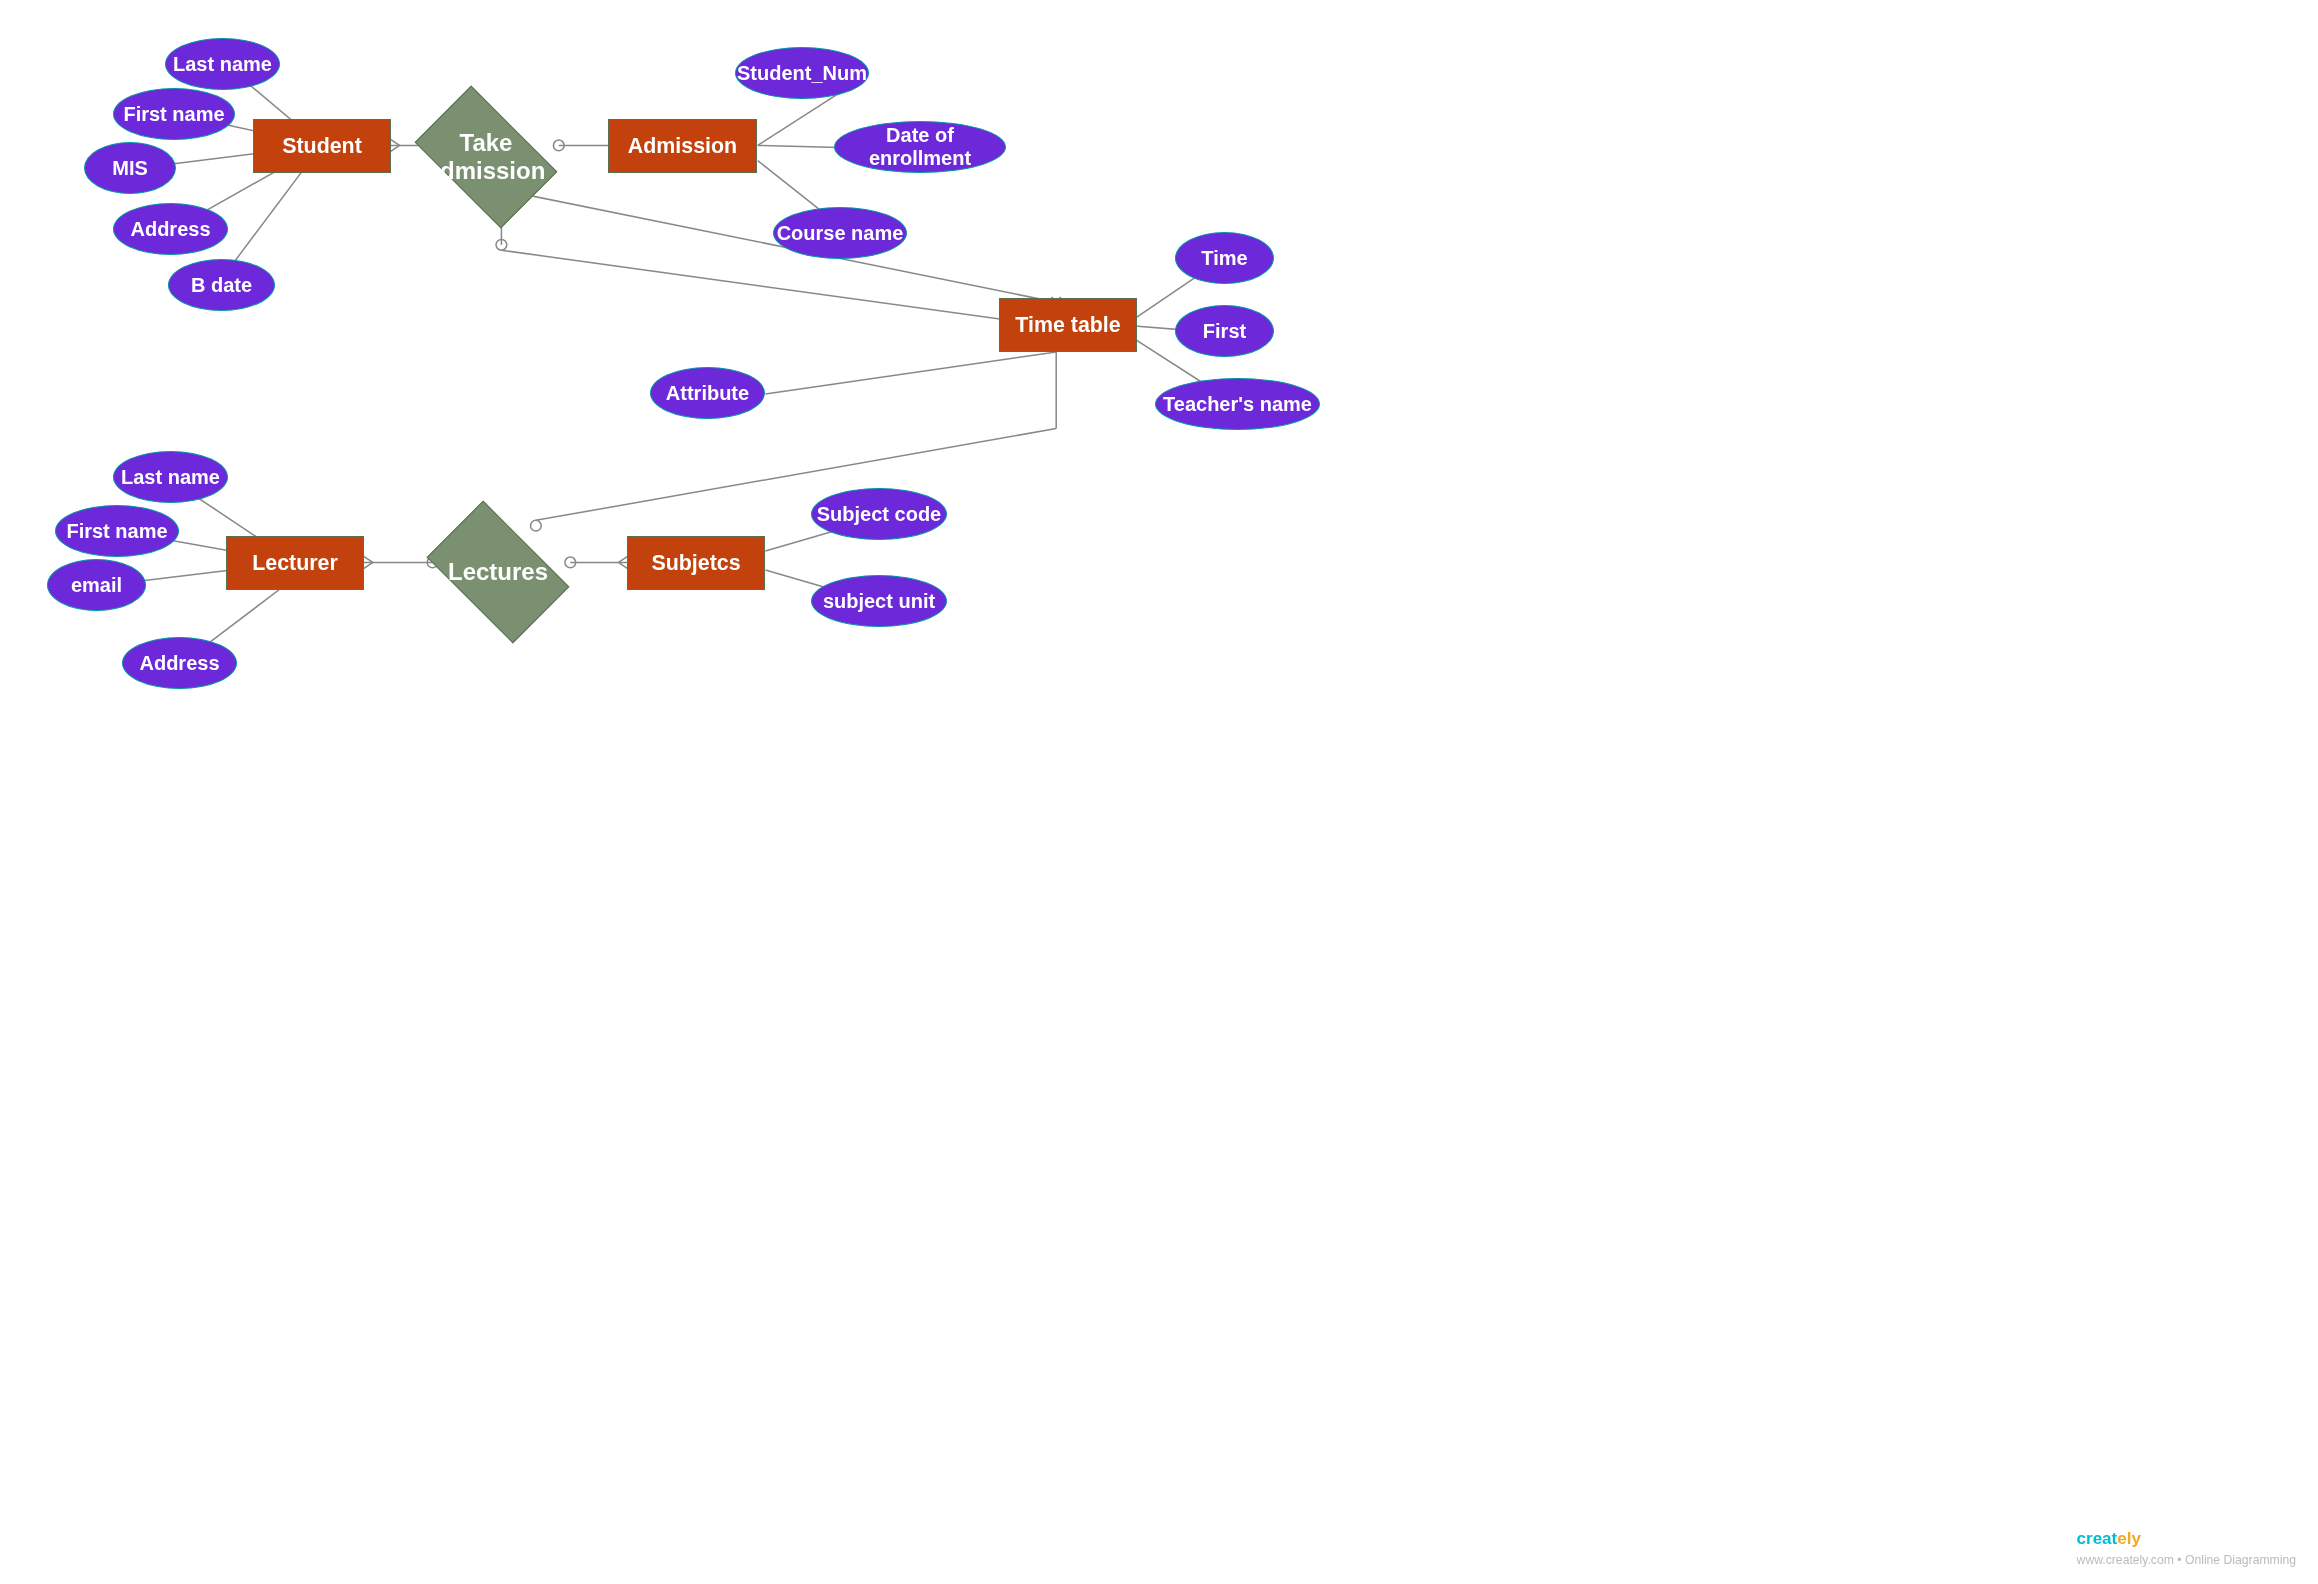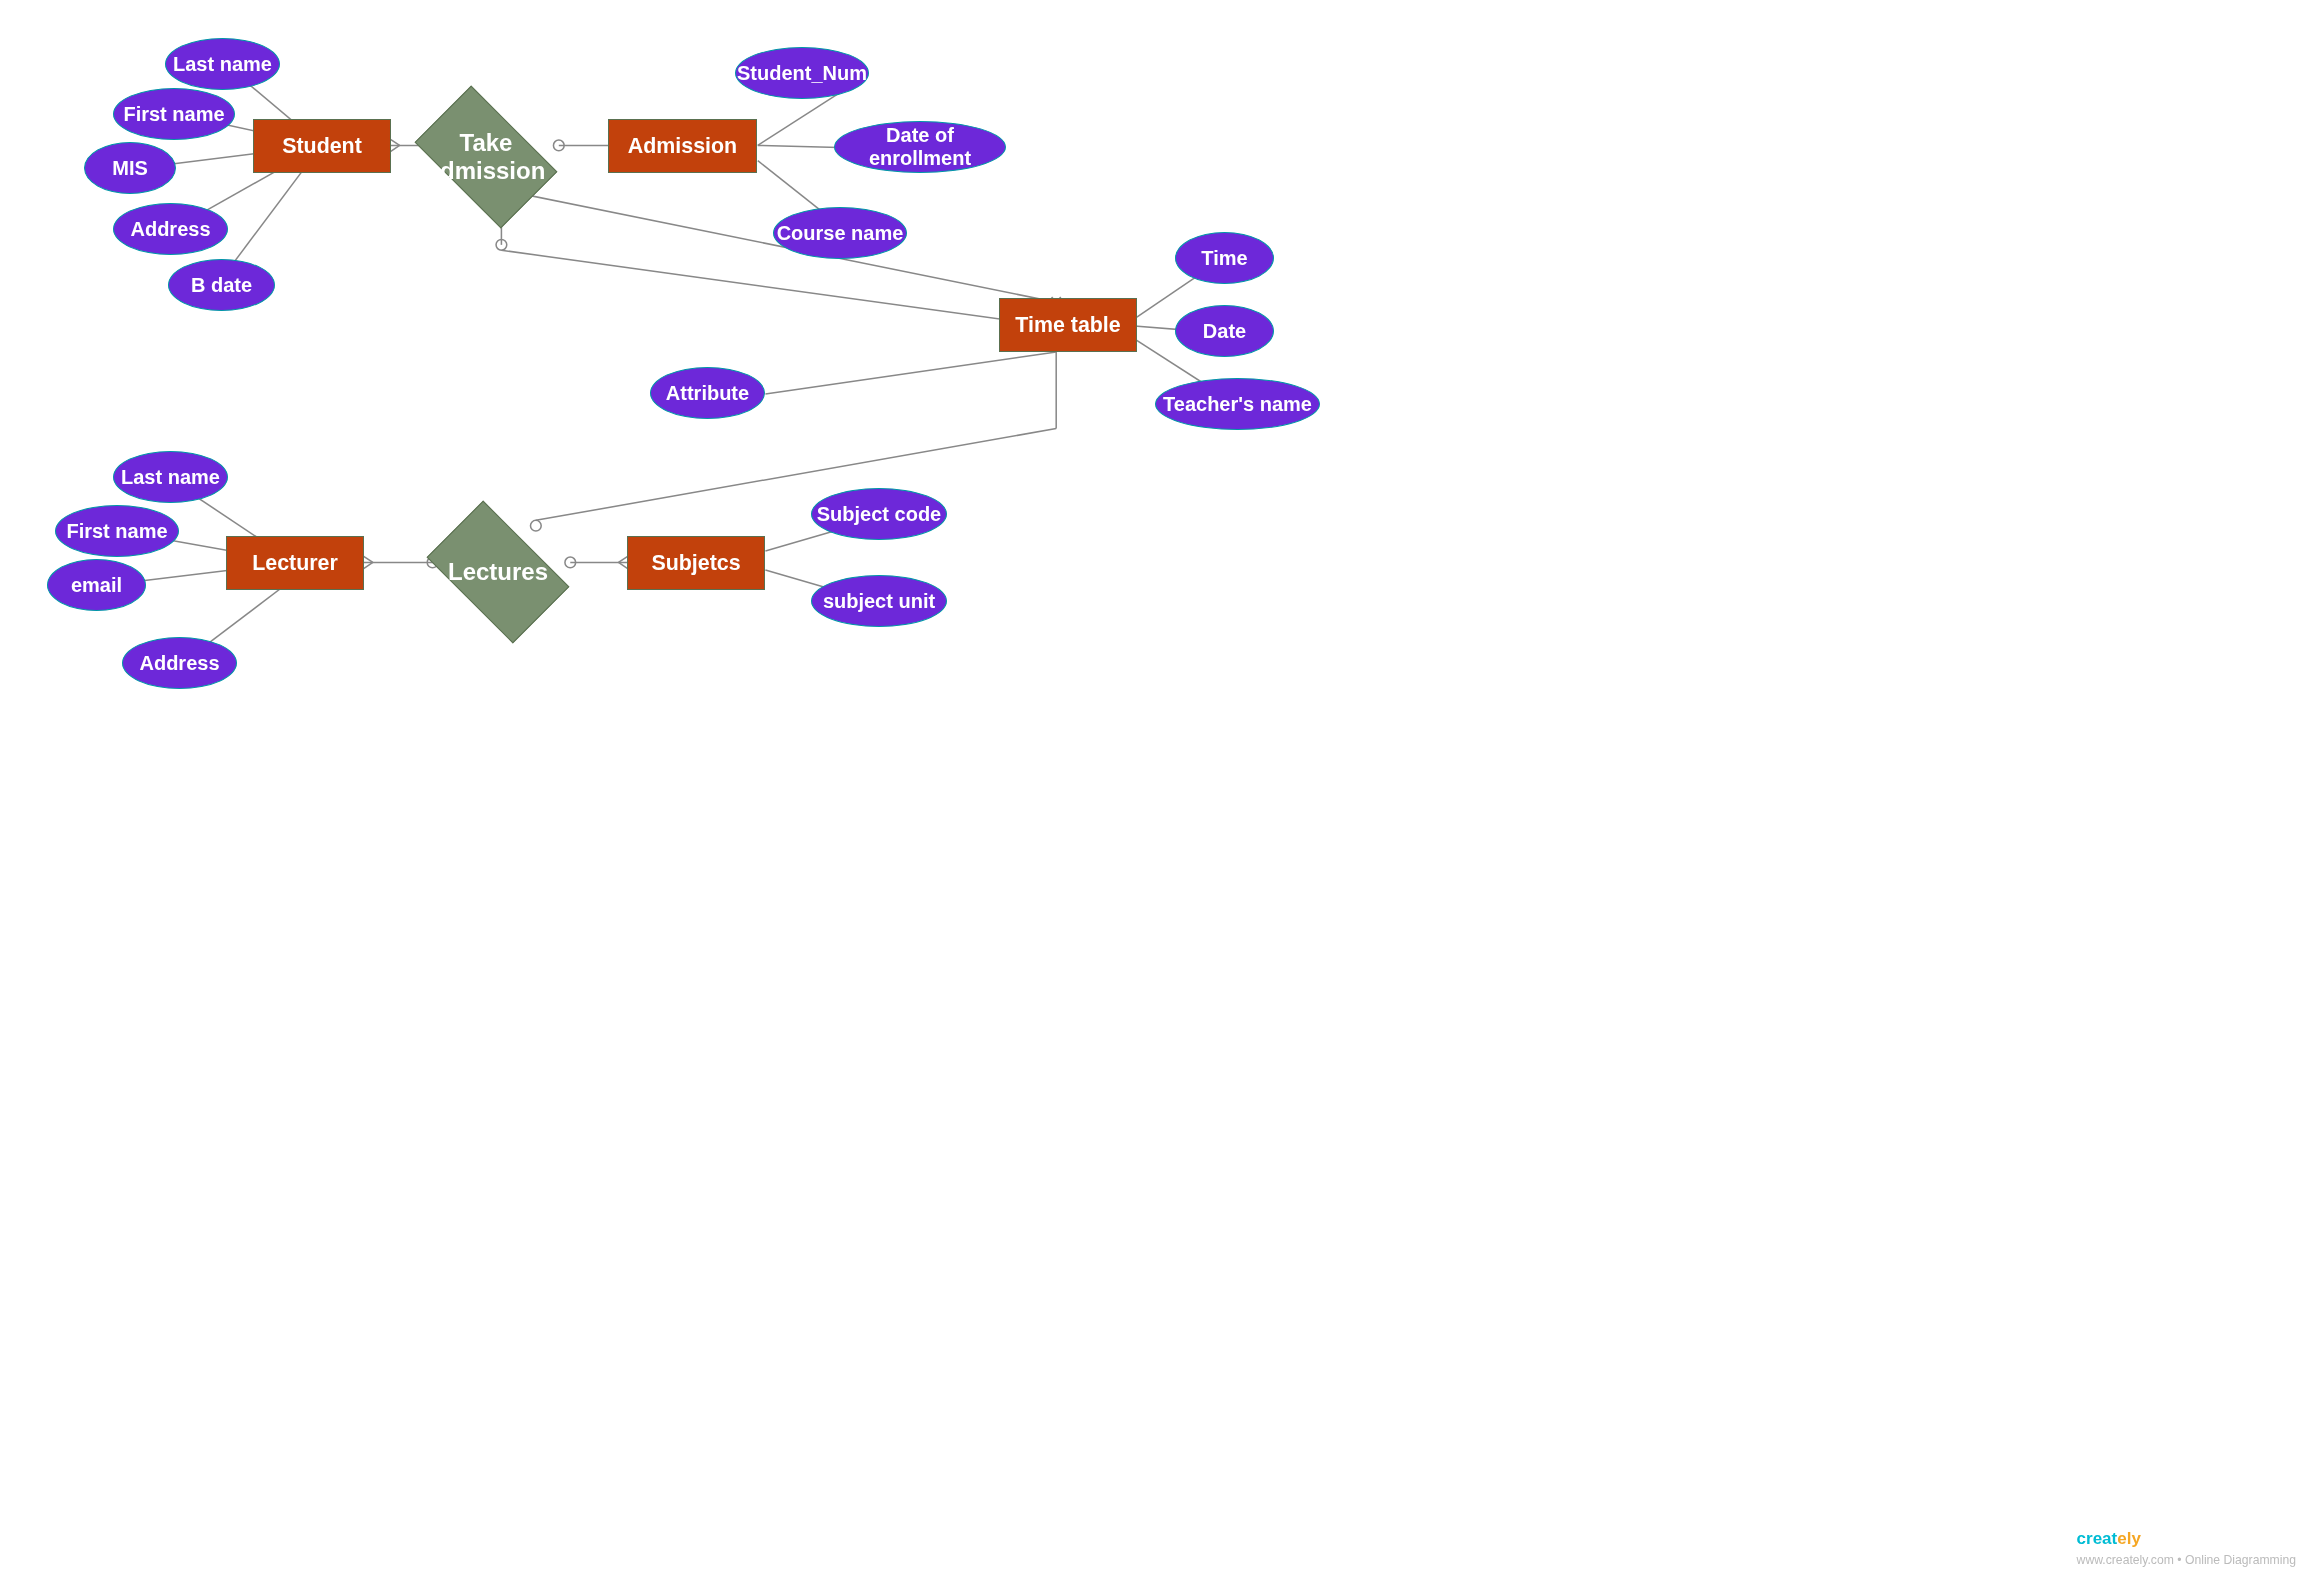--- a/index.html
+++ b/index.html
@@ -214,21 +214,21 @@
 
   <div class="attribute-ellipse" style="left:773px; top:207px; width:134px; height:52px;">
     <span>Course name</span>
   </div>
 
   <div class="attribute-ellipse" style="left:1175px; top:232px; width:99px; height:52px;">
     <span>Time</span>
   </div>
 
   <div class="attribute-ellipse" style="left:1175px; top:305px; width:99px; height:52px;">
-    <span>Date</span>
+    <span>First</span>
   </div>
 
   <div class="attribute-ellipse" style="left:1155px; top:378px; width:165px; height:52px;">
     <span>Teacher's name</span>
   </div>
 
   <div class="attribute-ellipse" style="left:650px; top:367px; width:115px; height:52px;">
     <span>Attribute</span>
   </div>
 

